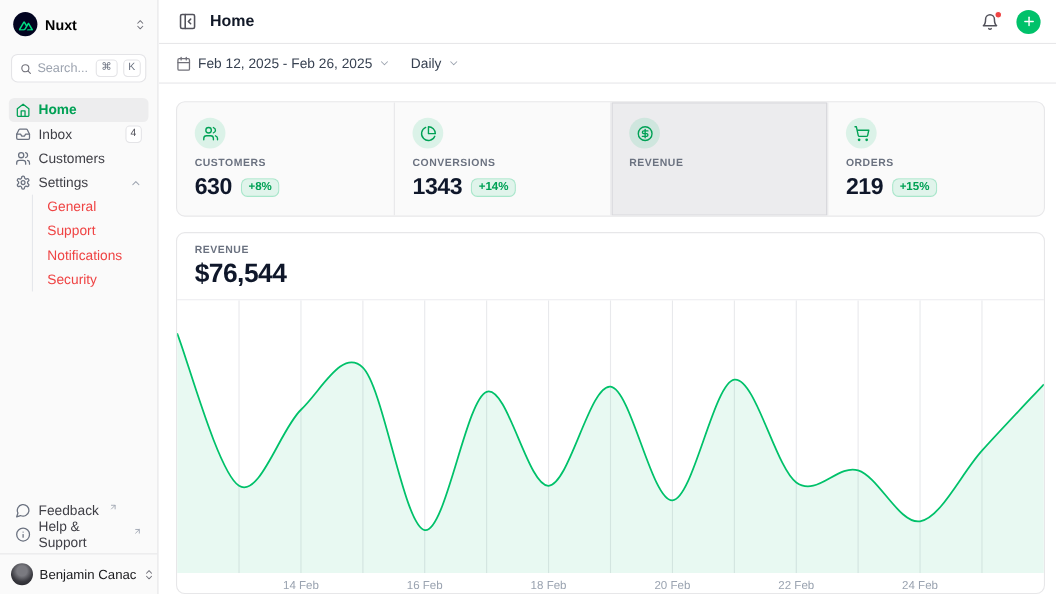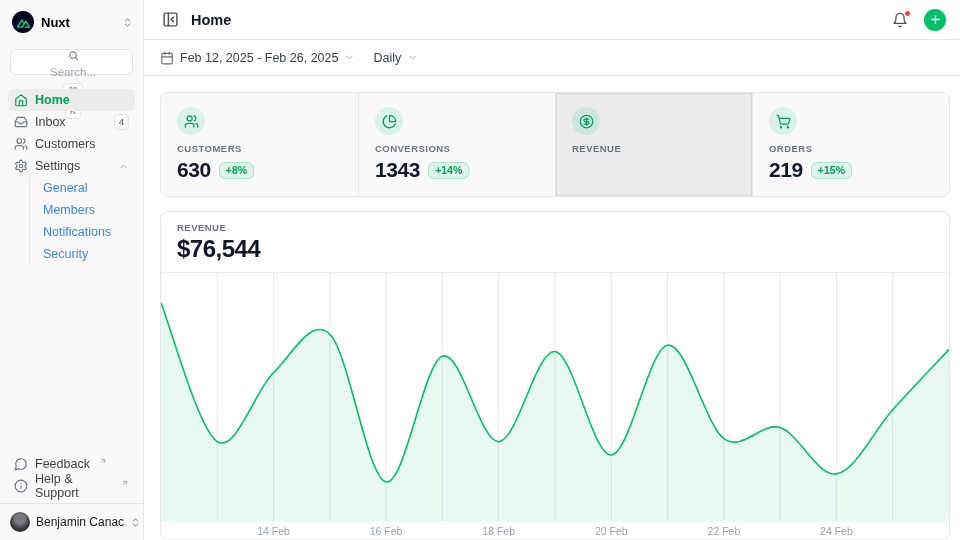--- a/index.html
+++ b/index.html
@@ -12,36 +12,36 @@
              display:flex; flex-direction:column; }
   .side-logo { display:flex; align-items:center; gap:7px; padding:11px 10px 10px 12px; cursor:pointer; }
   .logo-circle { width:22px; height:22px; border-radius:50%; background:#020420;
                  display:flex; align-items:center; justify-content:center; flex:0 0 auto; }
   .brand-name { font-size:13px; font-weight:700; color:#000000; flex:1; }
   .icon { display:inline-flex; align-items:center; justify-content:center; }
   .icon svg { display:block; }
   .muted-ic { color:#71717a; }
 
   .search-box { margin:6px 10px 10px 10px; height:26px; border:1px solid #e4e4e7; border-radius:6px;
-                background:#fff; display:flex; align-items:center; padding:0 4px 0 7px; gap:5px; cursor:text;flex-direction:column; }
+                background:#fff; display:flex; align-items:center; padding:0 4px 0 7px; gap:5px; cursor:text; }
   .search-box .ph { font-size:11.5px; color:#9ca3af; flex:1; }
   .kbd { font-size:9.5px; color:#6b7280; border:1px solid #e4e4e7; background:#fff;
          border-radius:4px; padding:1px 4px; line-height:1.2; }
 
   .nav { padding:4px 8px 0 8px; }
   .nav-item { display:flex; align-items:center; gap:7px; height:22px; padding:0 6px;
               border-radius:5px; font-size:12.5px; color:#3f3f46; cursor:pointer; }
   .nav-item .lbl { flex:1; white-space:nowrap; }
   .nav-item .nav-ic { color:#6b7280; }
   .nav-item.active { background:#ededee; color:#00a155; font-weight:600; }
   .nav-item.active .nav-ic { color:#00a155; }
   .count-badge { font-size:9.5px; color:#52525b; border:1px solid #e4e4e7; border-radius:4px;
                  padding:0 4px; line-height:14px; background:#fff; }
   .sub-list { margin:0 8px 0 21px; border-left:1px solid #e5e7eb; padding-left:9px; }
-  .sub-item { height:22px; display:flex; align-items:center; font-size:12.5px; color:#3b82f6;
+  .sub-item { height:22px; display:flex; align-items:center; font-size:12.5px; color:#ef4444;
               cursor:pointer; border-radius:5px; padding:0 4px; }
 
   .side-spacer { flex:1; }
   .side-foot { padding:0 8px 6px 8px; }
   .ext-arrow { color:#9ca3af; margin-left:2px; transform:translateY(-3px); }
   .user-row { border-top:1px solid #e7e7e9; display:flex; align-items:center; gap:6px;
               padding:8px 10px; cursor:pointer; }
   .avatar { width:20px; height:20px; border-radius:50%; flex:0 0 auto;
             background:radial-gradient(circle at 50% 35%, #7a7a80 0 28%, #3a3a40 60%, #1c1c22 100%); }
   .user-name { flex:1; font-size:12px; font-weight:500; color:#18181b; white-space:nowrap; }
@@ -166,21 +166,21 @@
         <svg width="11" height="11" viewBox="0 0 24 24" fill="none" stroke="currentColor" stroke-width="2" stroke-linecap="round" stroke-linejoin="round">
             <path d="m18 15-6-6-6 6"></path>
           </svg>
       </span>
     </div>
     <div class="sub-list">
       <div class="sub-item">
           <span>General</span>
         </div>
       <div class="sub-item">
-          <span>Members</span>
+          <span>Support</span>
         </div>
       <div class="sub-item">
           <span>Notifications</span>
         </div>
       <div class="sub-item">
           <span>Security</span>
         </div>
     </div>
   </div>
 

